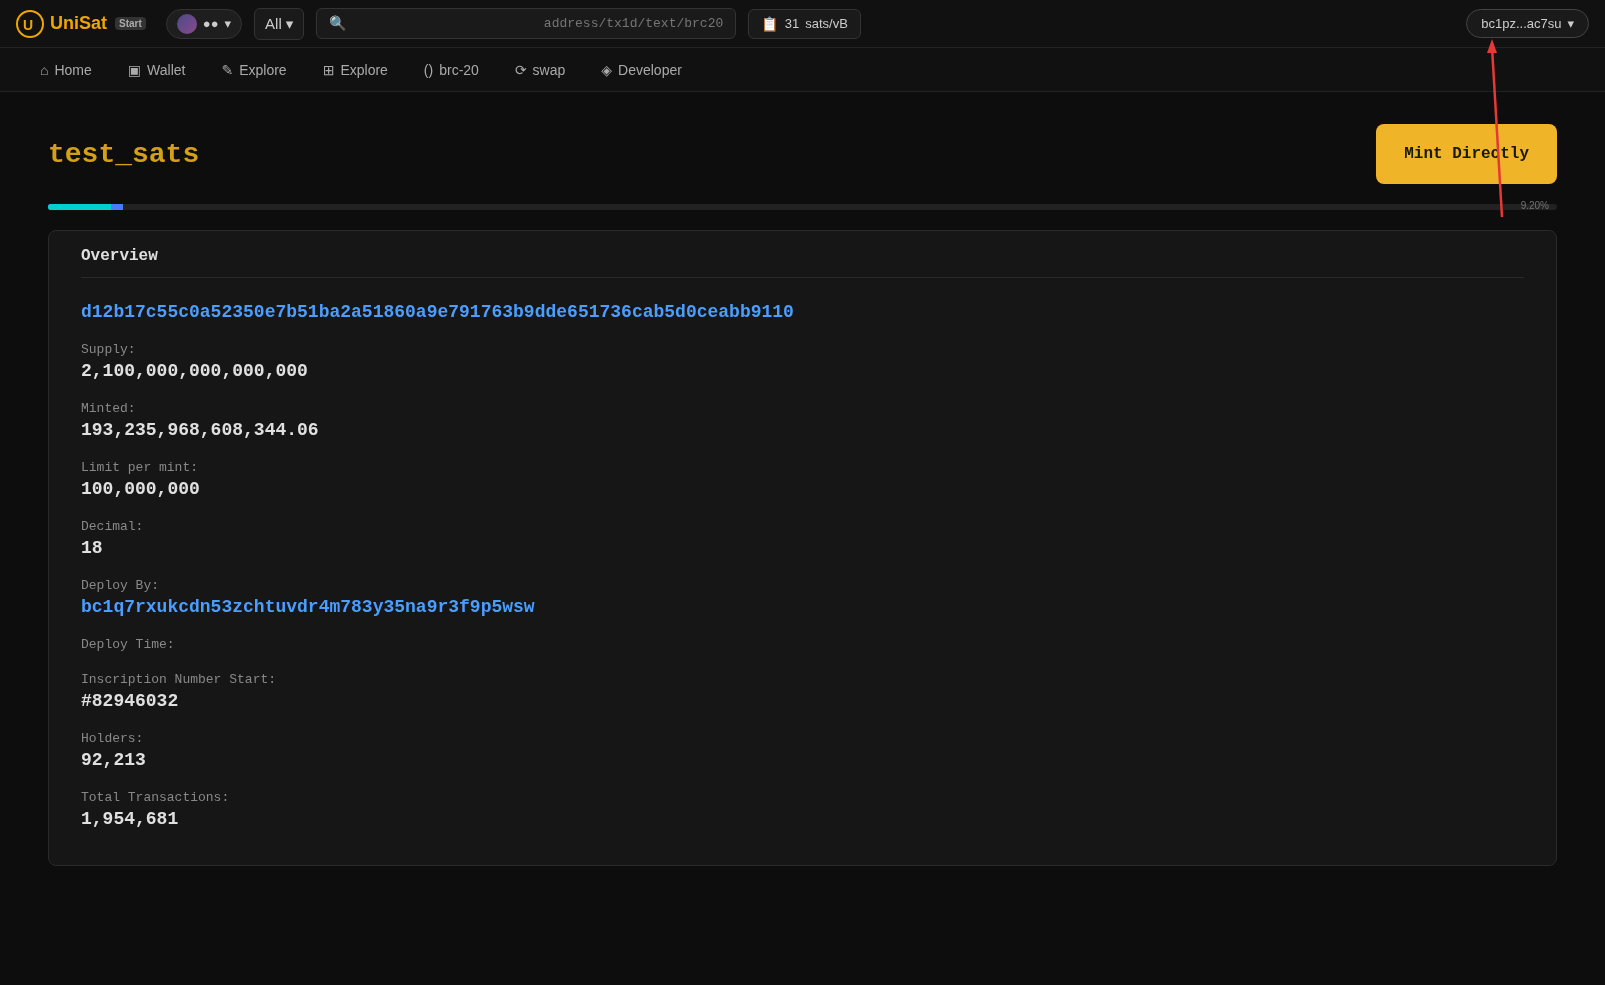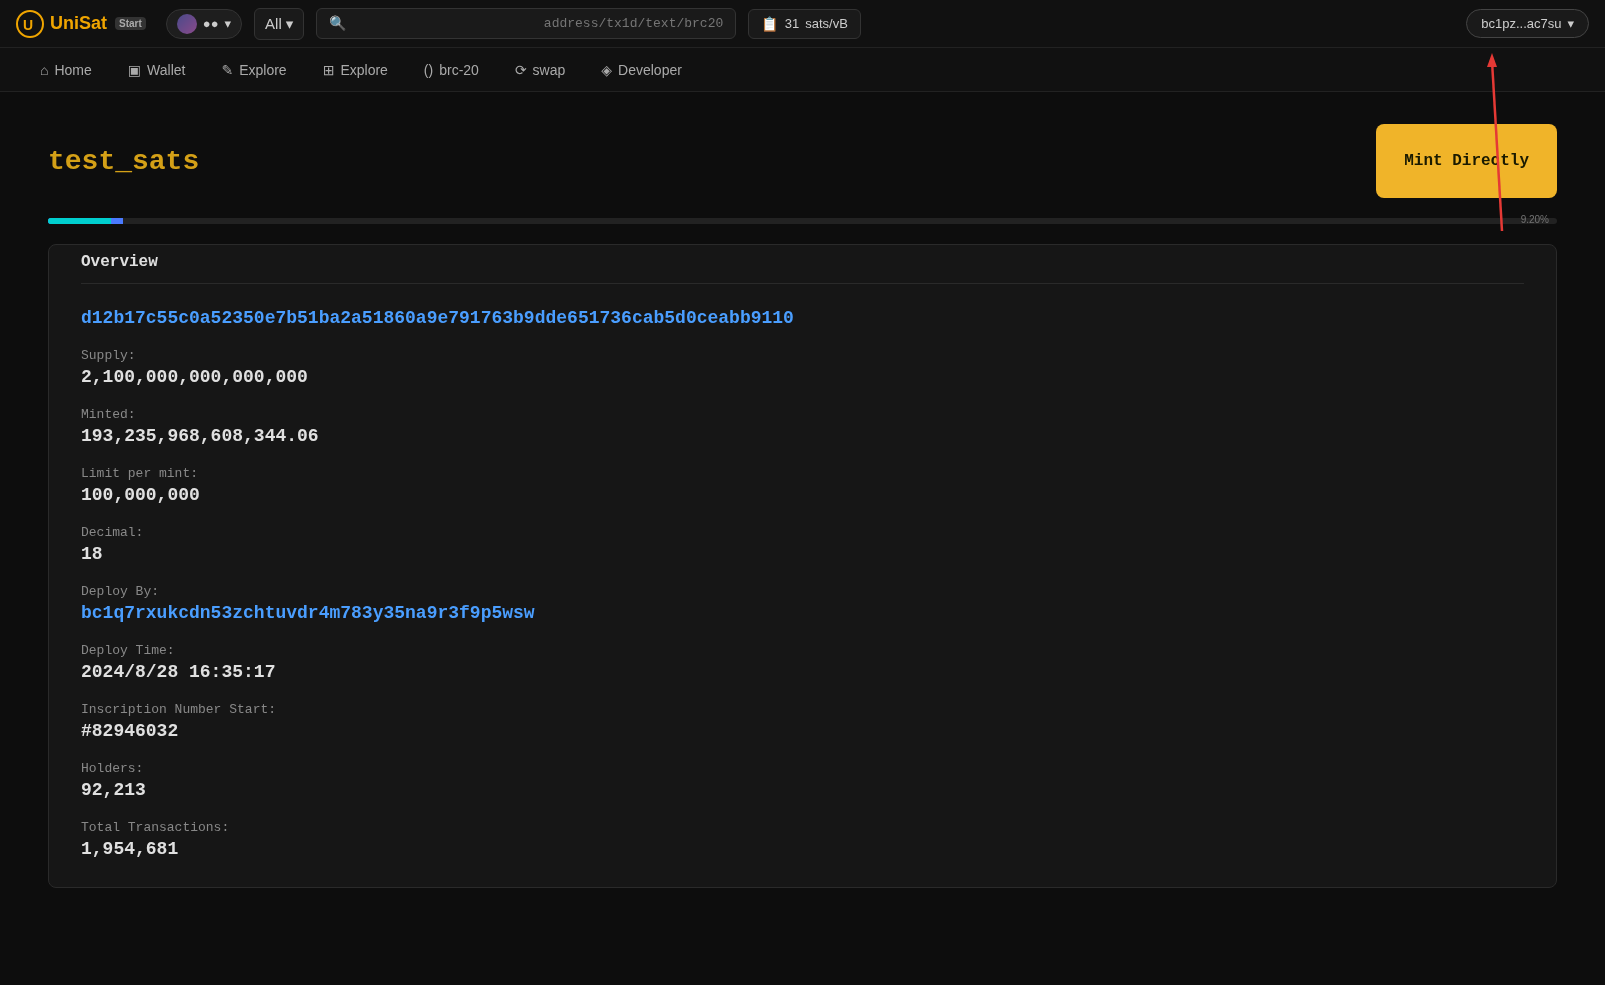--- a/index.html
+++ b/index.html
@@ -171,21 +171,21 @@
       color: #d4a017;
       font-size: 28px;
       font-weight: bold;
       font-family: 'Courier New', monospace;
     }
     .mint-button {
       background: #f0b429;
       color: #1a1a00;
       border: none;
       border-radius: 8px;
-      padding: 28px 28px;
+      padding: 21px 28px;
       font-size: 16px;
       font-weight: bold;
       font-family: 'Courier New', monospace;
       cursor: pointer;
     }
 
     
     .progress-container {
       position: relative;
       margin-bottom: 12px;
@@ -223,21 +223,21 @@
       color: #737373;
       font-size: 10px;
       font-family: sans-serif;
     }
 
     
     .overview-card {
       background: #161616;
       border: 1px solid #2a2a2a;
       border-radius: 8px;
-      padding: 8px 32px;
+      padding: 16px 32px;
       margin-top: 20px;
     }
     .overview-title {
       font-size: 16px;
       font-weight: bold;
       color: #e0e0e0;
       margin-bottom: 24px;
       border-bottom: 1px solid #2a2a2a;
       padding-bottom: 12px;
     }
@@ -386,21 +386,20 @@
     </div>
 
 
     <div class="field-group">
       <div class="field-label">Deploy By:</div>
       <a class="field-value link">bc1q7rxukcdn53zchtuvdr4m783y35na9r3f9p5wsw</a>
     </div>
 
     <div class="field-group">
       <div class="field-label">Deploy Time:</div>
-      <div class="field-value">2024/8/28 16:35:17</div>
     </div>
 
     <div class="field-group">
       <div class="field-label">Inscription Number Start:</div>
       <div class="field-value">#82946032</div>
     </div>
 
     <div class="field-group">
       <div class="field-label">Holders:</div>
       <div class="field-value">92,213</div>

